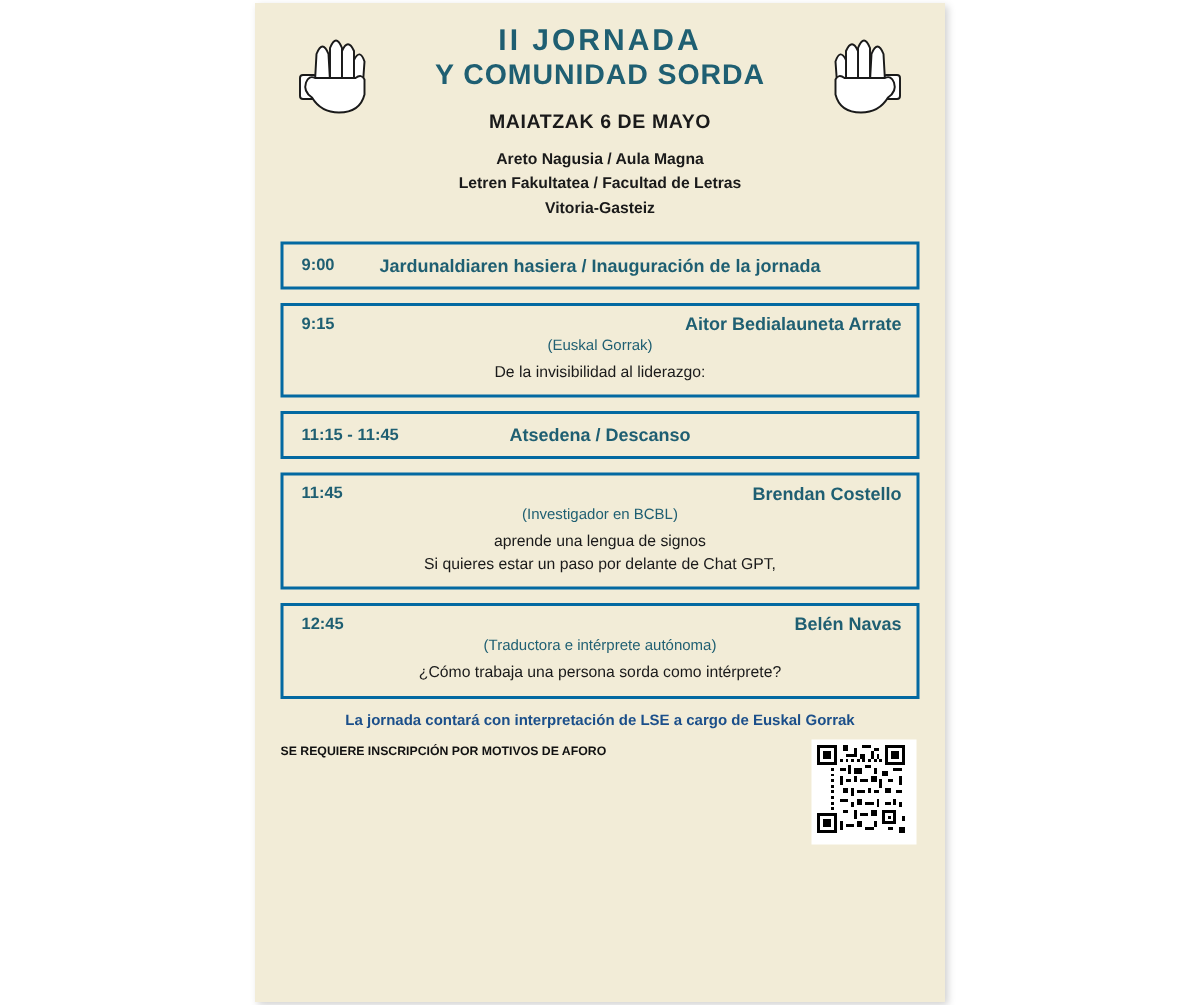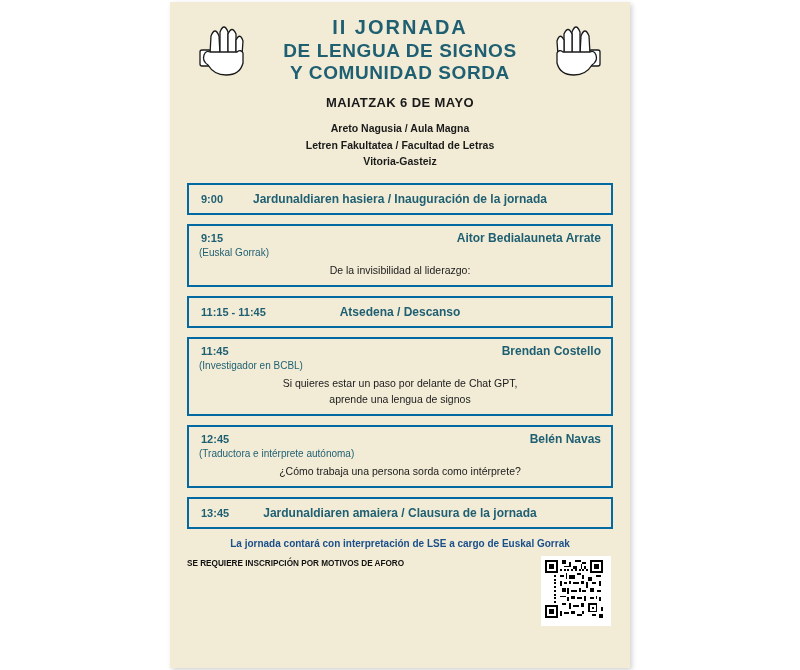--- a/index.html
+++ b/index.html
@@ -101,21 +101,21 @@
     padding: 1px 0 1px 0;
   }
   .speaker {
     text-align: right;
     color: #1f5f72;
     font-weight: bold;
     font-size: 12px;
     line-height: 1.25;
   }
   .affil {
-    text-align: left;
+    text-align: center;
     color: #1f5f72;
     font-size: 10px;
     line-height: 1.3;
   }
   .talk {
     text-align: center;
     color: #1a1a1a;
     font-size: 10.5px;
     line-height: 1.45;
     margin-top: 4px;
@@ -181,21 +181,20 @@
             <path d="M34 12 q-4 -10 -8 0 l0 22 h8 z"></path>
             <path d="M26 14 q-4 -9 -8 0 l0 20 h8 z"></path>
             <path d="M18 20 q-4 -8 -7 1 l1 14 h6 z"></path>
             <path d="M44 32 q4 -2 6 3 q2 6 -4 10 q-6 10 -18 10 q-14 0 -17 -12 l0 -10 q2 -4 6 -1 z"></path>
           </g>
         </svg>
       </div>
 
       <div class="title">
         <div class="l1">II  JORNADA</div>
-        <div class="l2">DE LENGUA DE SIGNOS</div>
         <div class="l3">Y COMUNIDAD SORDA</div>
       </div>
 
       <div class="date-line">MAIATZAK 6 DE MAYO</div>
 
       <div class="venue">
         <div>Areto Nagusia / Aula Magna</div>
         <div>Letren Fakultatea  /  Facultad de Letras</div>
         <div>Vitoria-Gasteiz</div>
       </div>
@@ -221,38 +220,34 @@
       <div class="row single">
         <span class="time">11:15 - 11:45</span>
         <div class="single-label">Atsedena / Descanso</div>
       </div>
 
       <div class="row">
         <span class="time">11:45</span>
         <div class="speaker">Brendan Costello</div>
         <div class="affil">(Investigador en BCBL)</div>
         <div class="talk">
+          <div>aprende una lengua de signos</div>
           <div>Si quieres estar un paso por delante de Chat GPT,</div>
-          <div>aprende una lengua de signos</div>
         </div>
       </div>
 
       <div class="row">
         <span class="time">12:45</span>
         <div class="speaker">Belén Navas</div>
         <div class="affil">(Traductora e intérprete autónoma)</div>
         <div class="talk">
           <div>¿Cómo trabaja una persona sorda como intérprete?</div>
         </div>
       </div>
 
-      <div class="row single">
-        <span class="time">13:45</span>
-        <div class="single-label">Jardunaldiaren amaiera / Clausura de la jornada</div>
-      </div>
     </div>
 
     <div class="footer">
       <div class="interp">La jornada contará con interpretación de LSE a cargo de Euskal Gorrak</div>
 
       <div class="foot-text">
         <div class="b">SE REQUIERE INSCRIPCIÓN POR MOTIVOS DE AFORO</div>
 
       </div>
 

